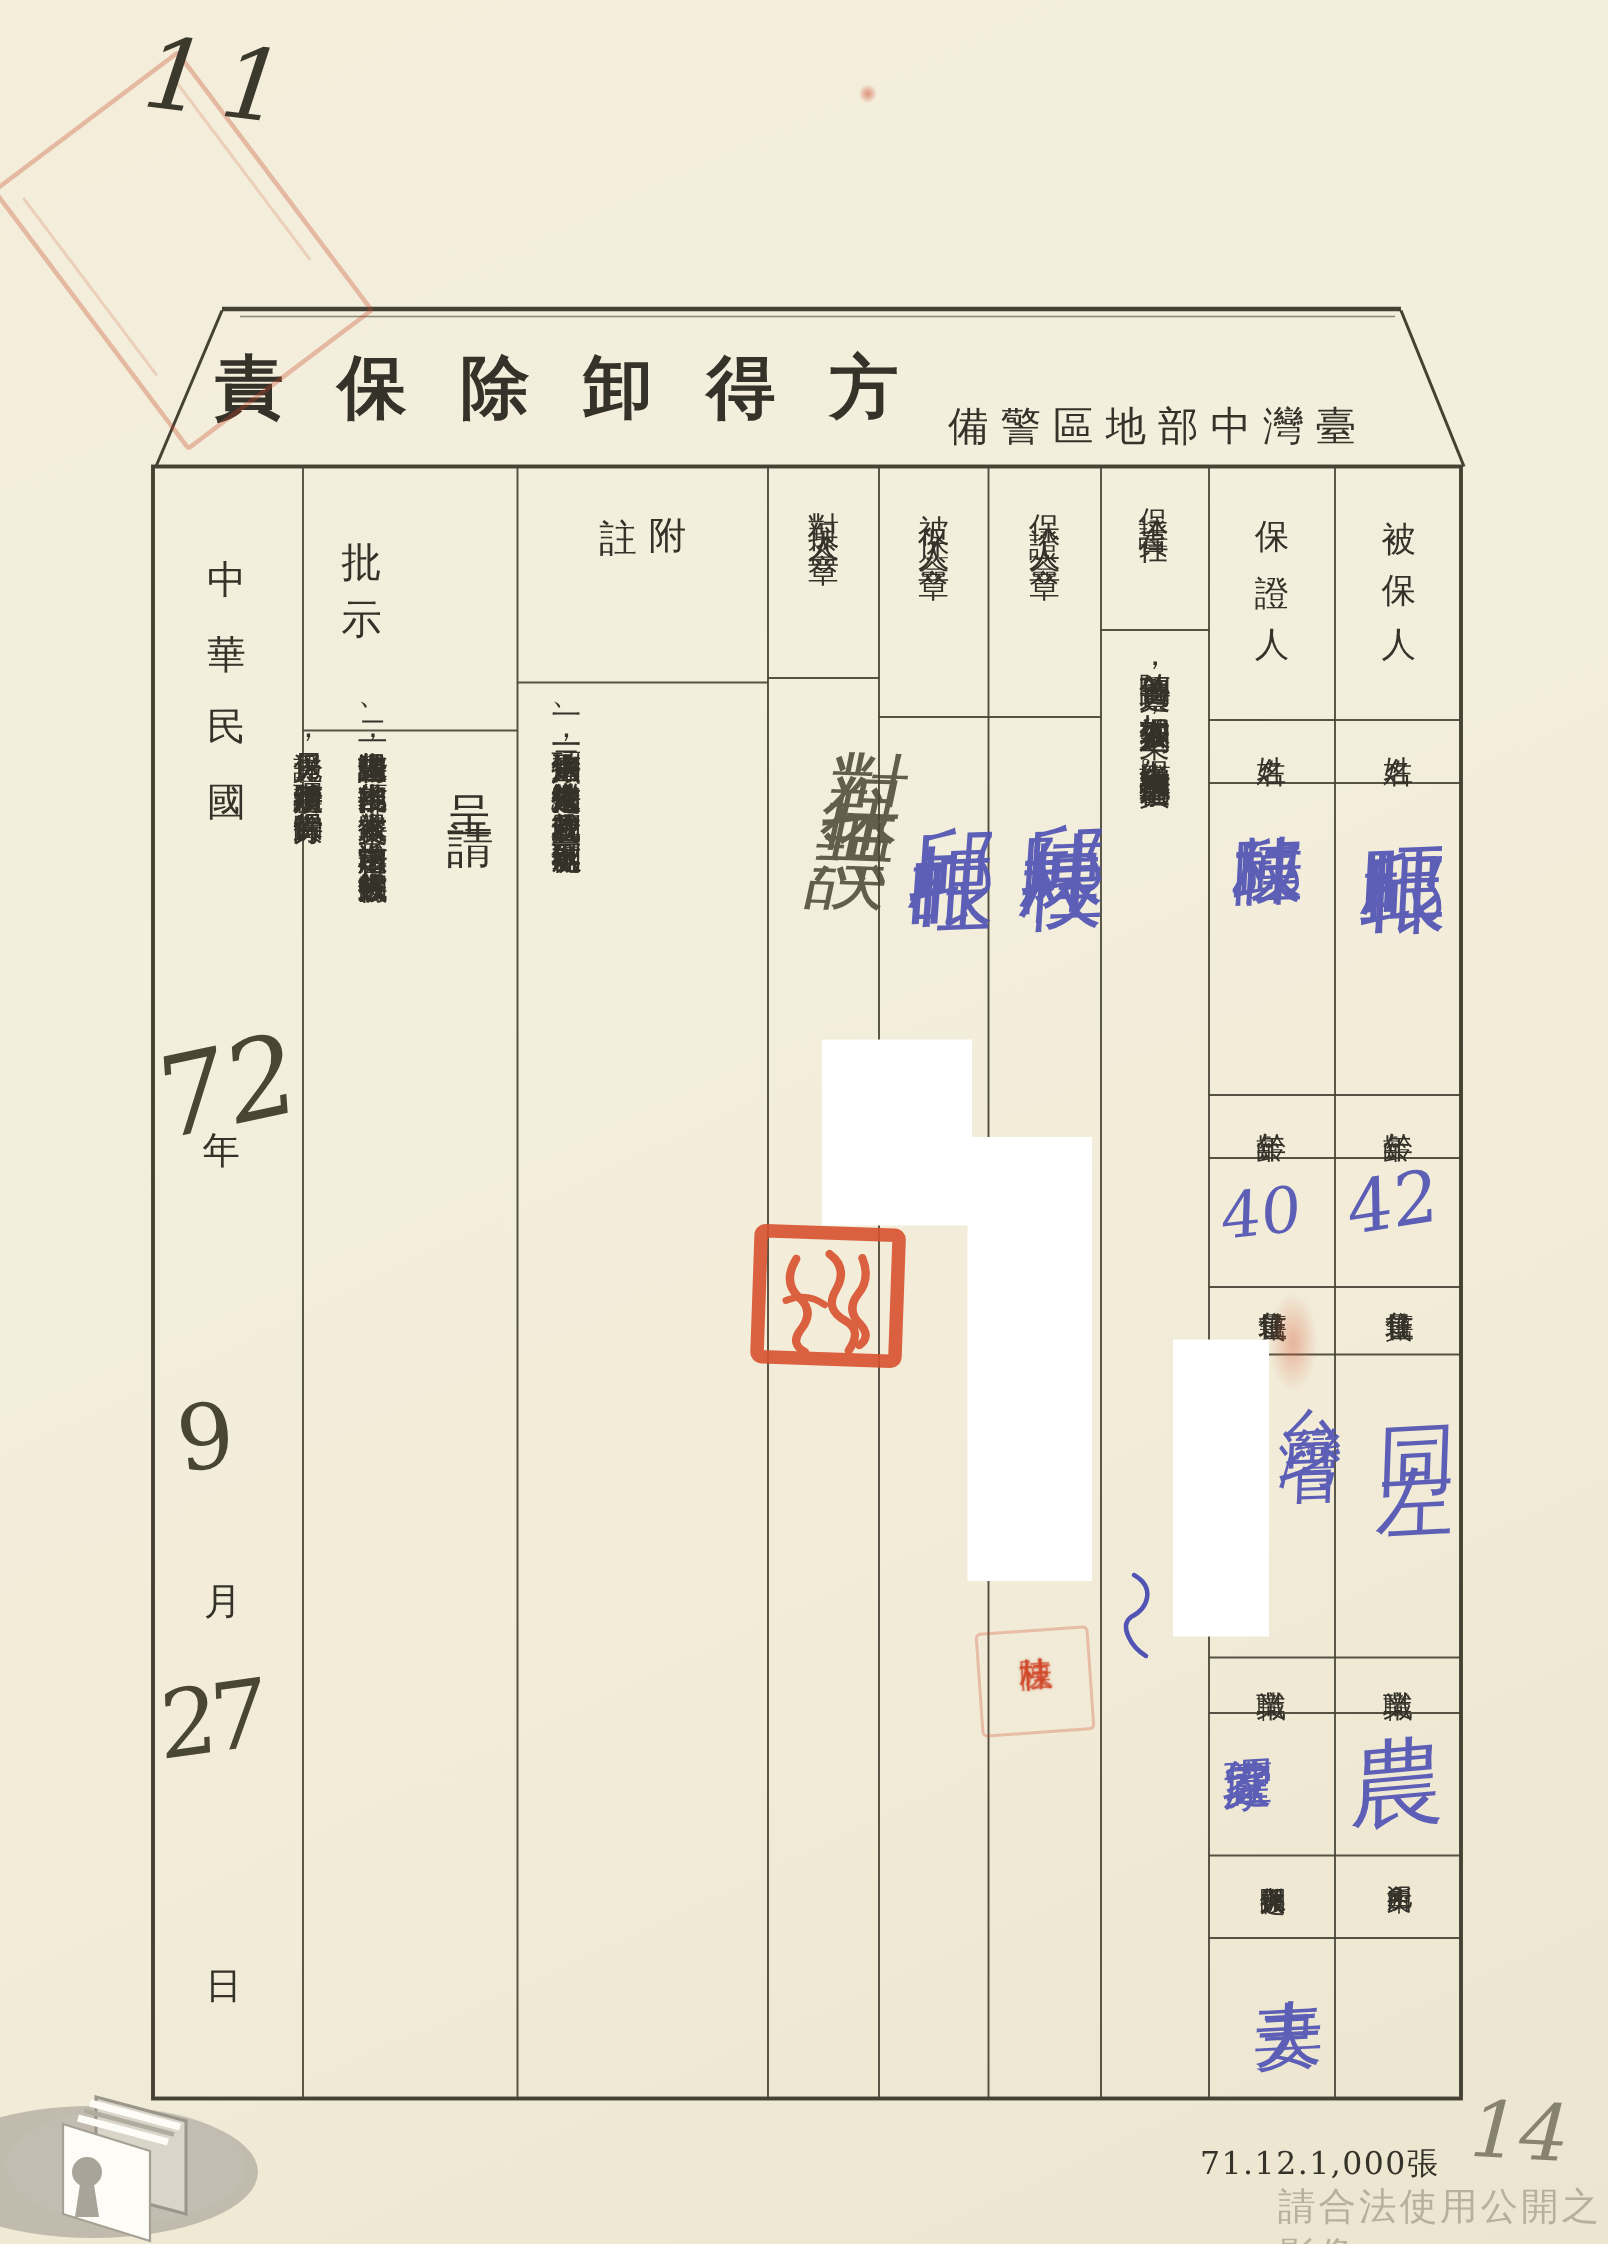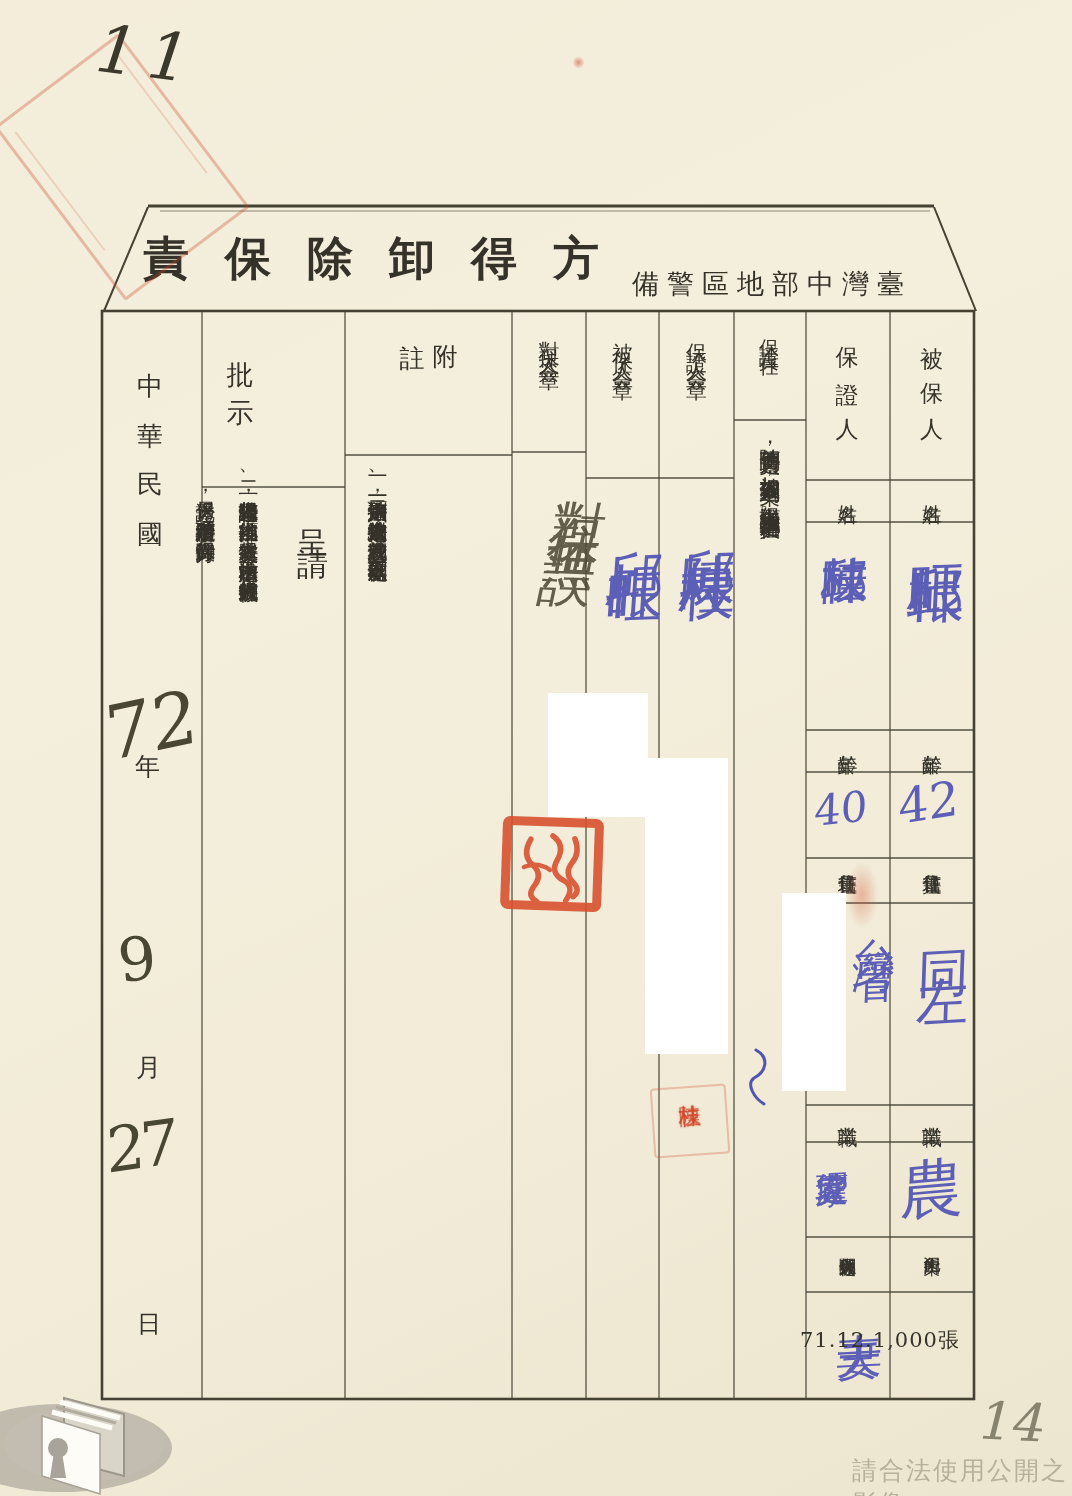--- a/index.html
+++ b/index.html
@@ -179,21 +179,21 @@
   </svg>
 
   <div class="abs" style="left:652px;top:1086px;width:72px;height:66px;border:2px solid rgba(208,70,40,.28);border-radius:4px;transform:rotate(-4deg);display:flex;justify-content:center;">
     <span class="v" style="height:58px;font-size:22px;line-height:28px;color:rgba(208,70,40,.6);text-shadow:0 0 1.5px rgba(208,70,40,.5);">陳桂枝</span>
   </div>
 
   <svg class="abs" style="left:744px;top:1046px;" width="34" height="66">
     <path d="M12 4 C26 12 22 26 10 32 C2 38 10 52 20 58" stroke="#5154b4" stroke-width="3" fill="none" stroke-linecap="round"></path>
   </svg>
 
-  <div class="abs print" style="left:800px;top:1326px;font-size:21px;letter-spacing:1px;">71.12.1,000張</div>
+  <div class="abs print" style="left:800px;top:1428px;font-size:21px;letter-spacing:1px;">71.12.1,000張</div>
   <div class="abs" style="left:980px;top:1392px;font-size:52px;color:#87836f;transform:rotate(3deg);font-style:italic;">14</div>
   <div class="abs" style="left:852px;top:1454px;font-size:25px;letter-spacing:2px;color:#b6b09c;">請合法使用公開之影像</div>
 
   <svg class="abs" style="left:-36px;top:1392px;" width="220" height="104">
     <ellipse cx="98" cy="56" rx="110" ry="44" fill="#b7b3a6" opacity=".85"></ellipse>
     <ellipse cx="120" cy="52" rx="80" ry="38" fill="#c4c0b3" opacity=".5"></ellipse>
     <polygon points="100,6 160,22 160,84 100,68" fill="#d9d5c8" stroke="#9a968a" stroke-width="2"></polygon>
     <polyline points="96,10 156,26" stroke="#fdfcf6" stroke-width="5" fill="none"></polyline>
     <polyline points="92,15 152,31" stroke="#b0aca0" stroke-width="3" fill="none"></polyline>
     <polyline points="88,20 148,36" stroke="#fdfcf6" stroke-width="5" fill="none"></polyline>

